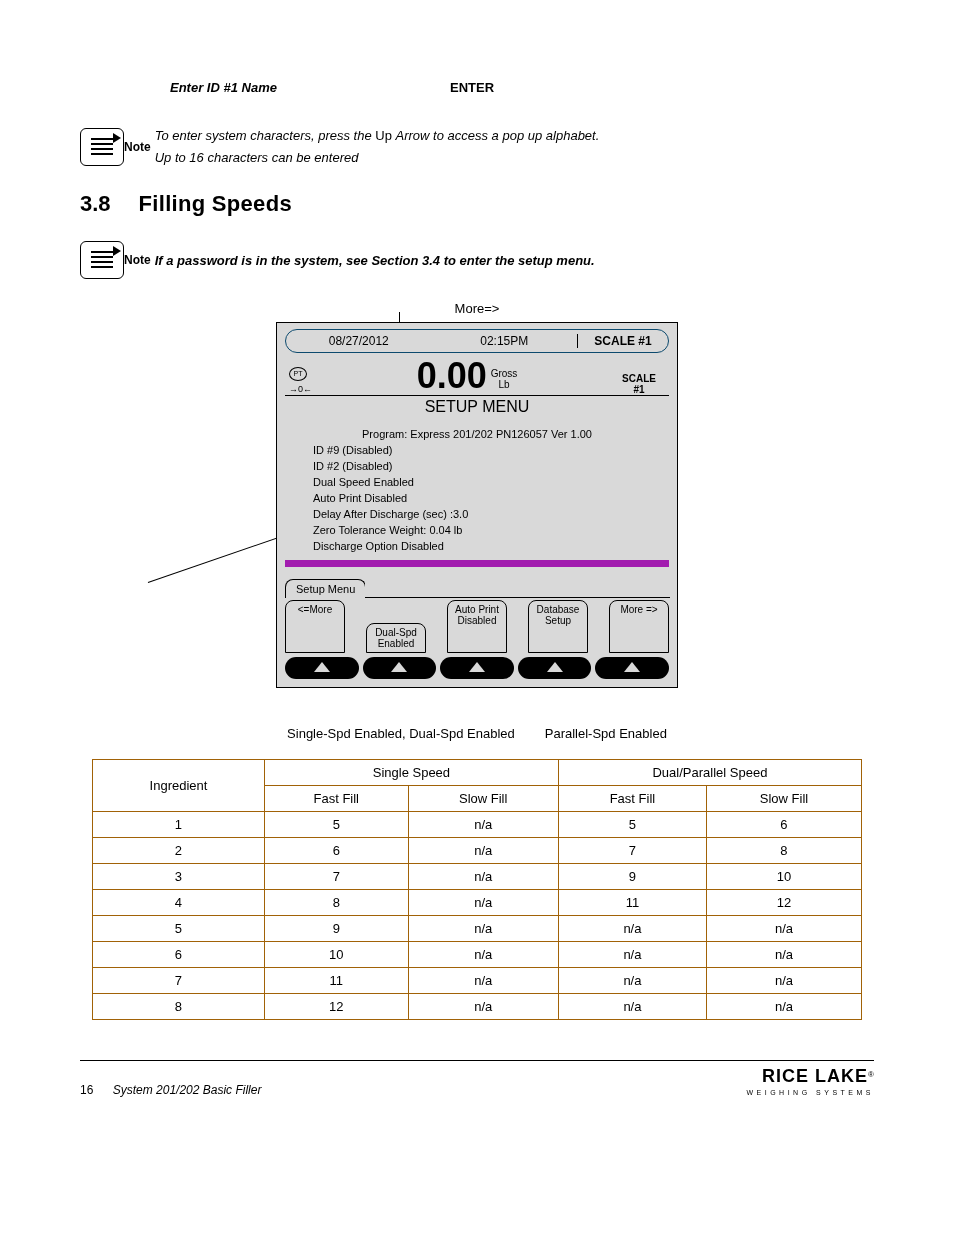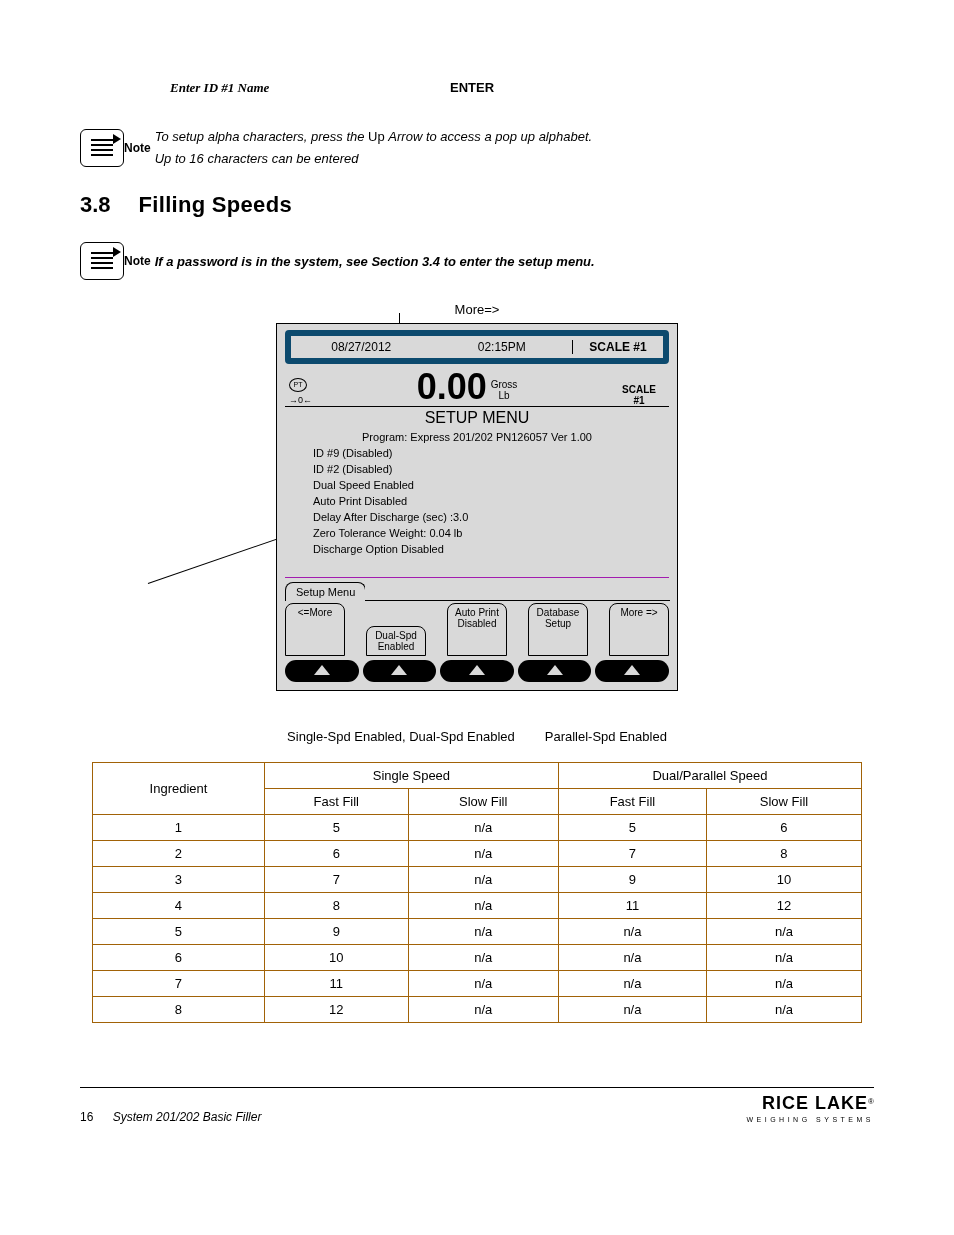--- a/index.html
+++ b/index.html
@@ -14,21 +14,21 @@
     padding: 80px 80px 40px 80px;
     position: relative;
     min-height: 1140px;
     box-sizing: border-box;
   }
   .top-line {
     display: flex;
     margin-bottom: 30px;
     font-size: 13px;
   }
-  .top-line .left { font-weight: bold; font-style: italic; flex: 0 0 280px; margin-left: 90px; font-family: Liberation Serif, serif;}
+  .top-line .left { font-weight: bold; font-style: italic; flex: 0 0 280px; margin-left: 90px;}
   .top-line .right { font-weight: bold; }
   .note-block {
     display: flex;
     align-items: center;
     gap: 4px;
     margin-bottom: 22px;
     font-size: 13px;
   }
   .note-icon {
     width: 42px; height: 36px;
@@ -59,39 +59,39 @@
   .device-wrap { display:flex; justify-content:center; position:relative;}
   .device {
     width: 400px;
     background: #d9d9d9;
     border:1px solid #000;
     font-size: 12px;
     position:relative;
   }
   .dev-header{
     margin:6px 8px 4px 8px;
-    border:6px solid #0c4a6e; border-radius:4px;
+    border:1px solid #0c4a6e; border-radius:12px;
     height:22px;
     display:flex; align-items:center;
     background:#d9d9d9;
   }
   .dev-header .seg{flex:1;text-align:center;font-size:12px;}
   .dev-header .sep{width:1px;background:#000;height:14px;}
   .dev-header .right-seg{flex:0 0 90px;text-align:center;font-weight:bold;font-size:12px;}
   .dev-weight-row{display:flex;align-items:flex-end;margin:0 8px;border-bottom:1px solid #000;}
   .dev-weight-row .icons{width:40px;font-size:10px;line-height:12px;}
   .dev-weight{
     flex:1;text-align:center;
     font-family:"Arial Black",Arial,sans-serif;
     font-weight:900;font-size:36px;line-height:38px;
   }
   .dev-weight small{font-size:10px;font-weight:normal;line-height:11px;display:inline-block;margin-left:4px;}
   .dev-scale-side{width:60px;text-align:center;font-size:10px;font-weight:bold;}
   .dev-title{text-align:center;font-size:16px;margin:2px 0;}
-  .dev-body{margin:4px 8px;border:1px solid #000;border-top:none;border-left:none;border-right:none;border-bottom:1px solid #a21caf;padding-bottom:20px;}
+  .dev-body{margin:12px 8px;border:1px solid #000;border-top:none;border-left:none;border-right:none;border-bottom:7px solid #a21caf;padding-bottom:6px;}
   .dev-prog{text-align:center;font-size:11px;margin-bottom:2px;}
   .dev-list{font-size:11px;line-height:16px;margin-left:28px;}
   .dev-tab-row{display:flex;margin:0 8px;}
   .dev-tab{
     border:1px solid #000;border-bottom:none;border-radius:8px 8px 0 0;
     padding:3px 10px;font-size:11px;margin-right:-1px;background:#d9d9d9;
   }
   .dev-tab.spacer{border-top:none;border-left:none;border-right:none;border-radius:0;flex:1;border-bottom:1px solid #000;}
   .dev-func-row{display:flex;margin:2px 8px 0 8px;gap:17px;}
   .dev-func{
@@ -122,21 +122,21 @@
   
   table.speed{
     border-collapse:collapse;margin:0 auto;width:770px;font-size:13px;
   }
   table.speed th, table.speed td{
     border:1px solid #a16207;padding:5px 8px;text-align:center;
   }
   table.speed th{font-weight:normal;}
   
   .footer{
-    position:absolute;bottom:16px;left:80px;right:80px;
+    position:absolute;bottom:43px;left:80px;right:80px;
     border-top:1px solid #000;
     display:flex;justify-content:space-between;align-items:flex-end;
     padding-top:6px;font-size:12px;
   }
   .footer-left{}
   .footer-left .num{font-weight:normal;margin-right:16px;}
   .footer-left .doc{font-style:italic;}
   .logo{
     text-align:right;line-height:1;
   }
@@ -154,21 +154,21 @@
     <span class="right">ENTER</span>
   </div>
 
   <div class="note-block">
     <div class="note-icon">
       <div class="lines"></div>
         <div class="pen"></div>
     </div>
     <span class="note-label">Note</span>
     <div class="note-text">
-      <span>To setup alpha characters, press the </span><span style="font-style:normal;">Up </span><span>Arrow to access a pop up alphabet.</span><br>
+      <span>To enter system characters, press the </span><span style="font-style:normal;">Up </span><span>Arrow to access a pop up alphabet.</span><br>
       <span>Up to 16 characters can be entered</span>
     </div>
   </div>
 
   <div class="section-heading">
     <span class="section-num">3.8</span>
     <span class="section-title">Filling Speeds</span>
   </div>
 
   <div class="note-block">

